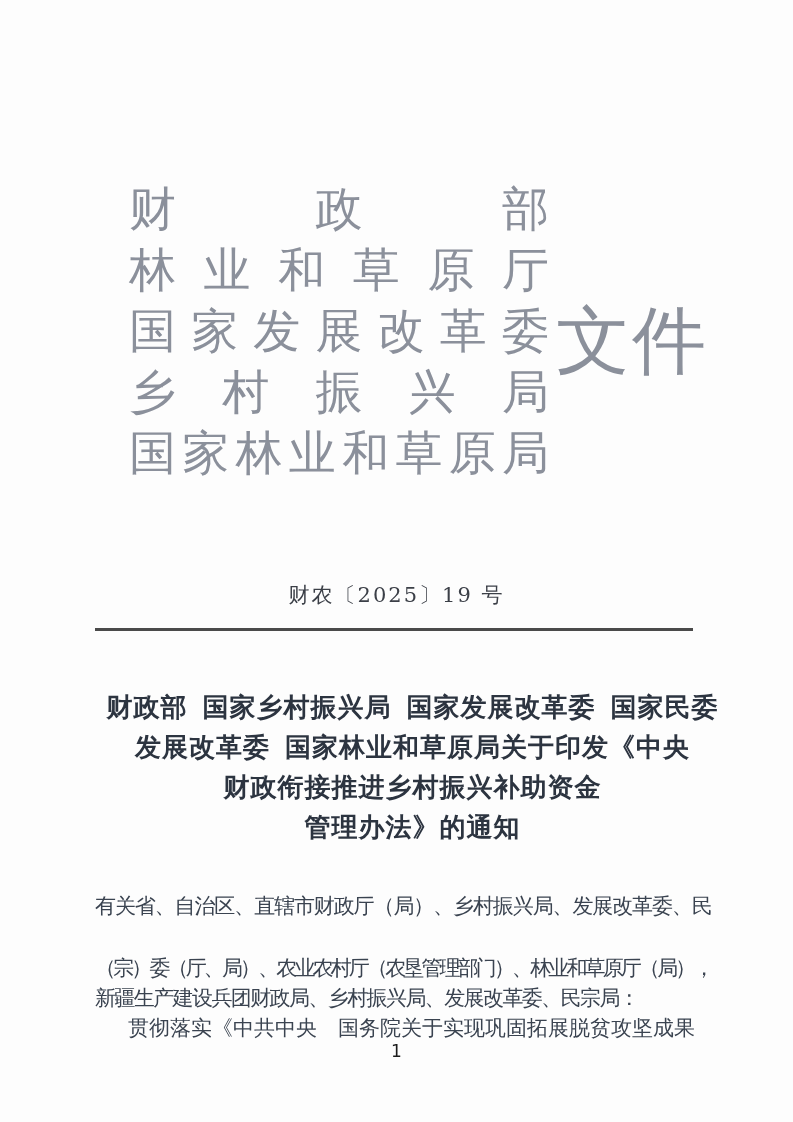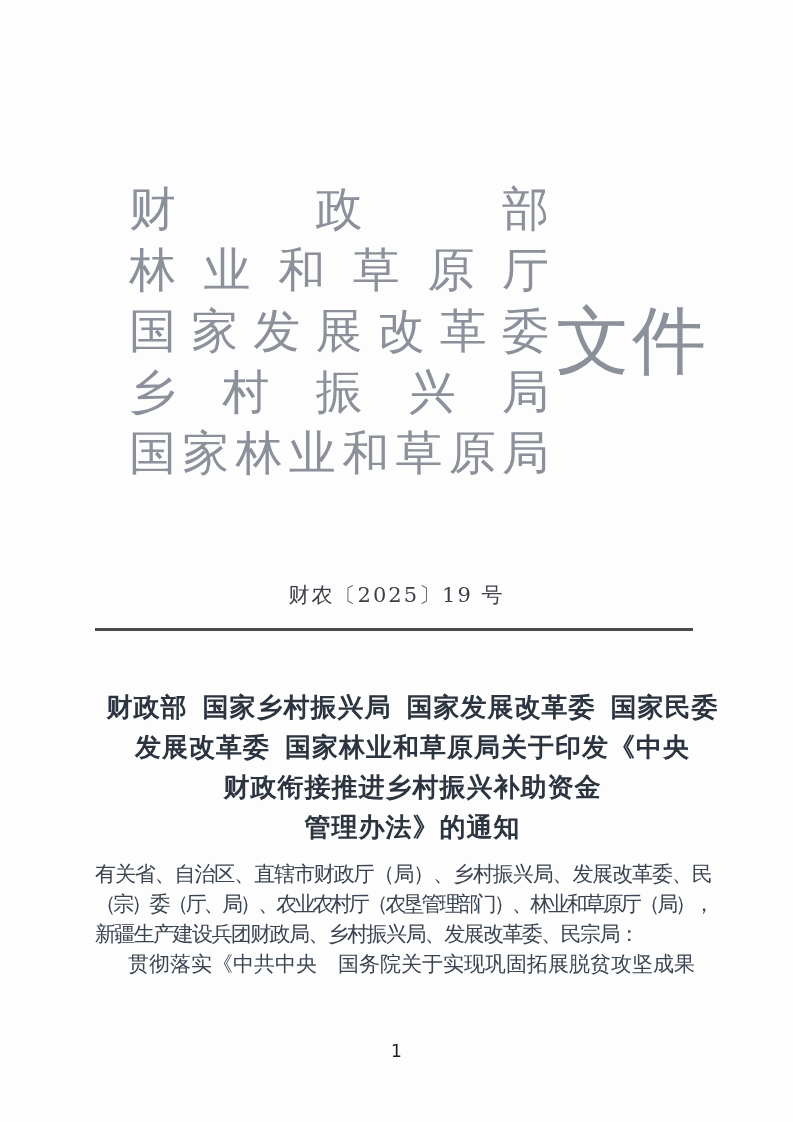--- a/index.html
+++ b/index.html
@@ -95,20 +95,21 @@
     color: var(--body-ink, #3a4350);
   }
   .body-line {
     margin: 0;
     white-space: nowrap;
   }
   .body-line.jfull {
     text-align: justify;
     text-align-last: justify;
     white-space: normal;
+    margin-top: 32px;
   }
   .body-line.l1 { letter-spacing: -1.8px; }
   .body-line.l2 { letter-spacing: -3.4px; }
   .body-line.l3 { letter-spacing: -1.6px; }
   .body-line.l4 { letter-spacing: 0; text-indent: 33px; }
 
   
   .page-number {
     position: absolute;
     left: 0;

